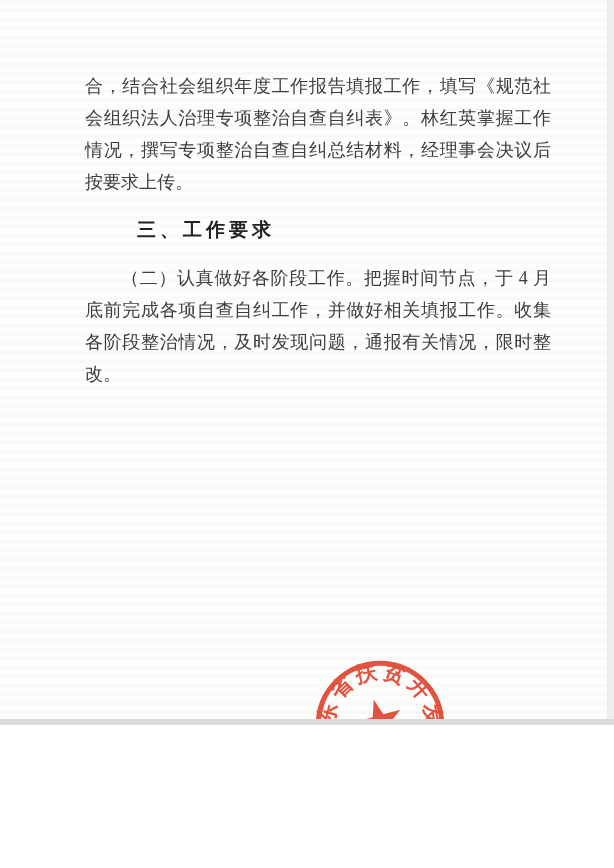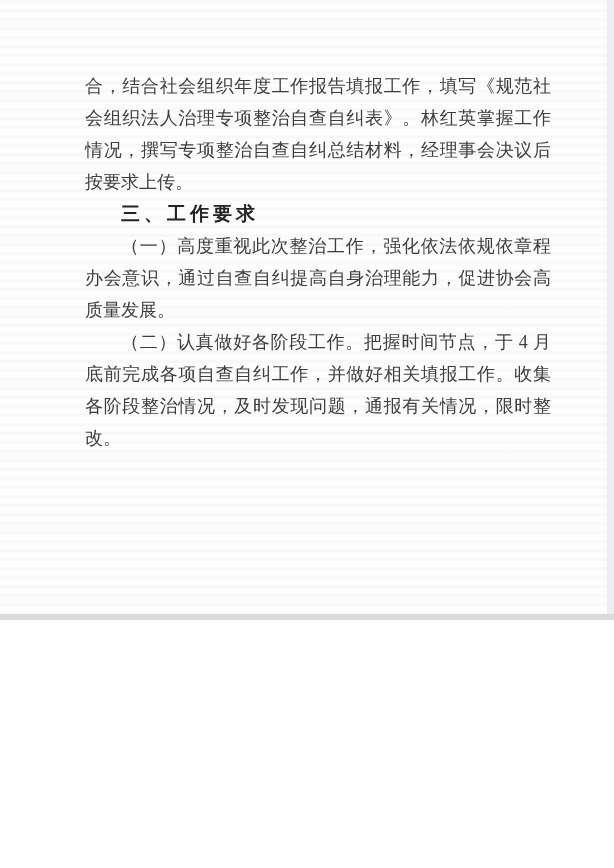--- a/index.html
+++ b/index.html
@@ -1,19 +1,19 @@
 <!DOCTYPE html>
 <html><head>
 <meta charset="utf-8">
 <style>
   html, body { margin: 0; padding: 0; background: #ffffff; }
   .page {
     position: relative;
     width: 614px;
-    height: 620px;
+    height: 725px;
     background:
       repeating-linear-gradient(180deg,
         rgba(240,241,242,0.35) 0px, rgba(240,241,242,0.35) 3px,
         rgba(255,255,255,0) 3px, rgba(255,255,255,0) 9px),
       #fdfdfc;
     overflow: hidden;
     font-family: "Liberation Serif", "DejaVu Serif", serif;
   }
   .edge-right {
     position: absolute; top: 0; right: 0; width: 7px; height: 100%;
@@ -27,21 +27,21 @@
     position: absolute;
     left: 85px; top: 70px; width: 466px;
     font-size: 18px;
     line-height: 32px;
     color: #3d3d3d;
     text-align: justify;
   }
   .para { margin: 0; text-indent: 2em; }
   .para.first { text-indent: 0; }
   .heading {
-    margin: 0;
+    margin: 16px;
     font-size: 19px;
     font-weight: bold;
     letter-spacing: 4px;
     text-indent: 1.9em;
     color: #232323;
     line-height: 32px;
   }
   .sig-org {
     position: absolute; left: 302px; top: 721px;
     font-size: 17px; letter-spacing: 0.5px; color: #3d3d3d;
@@ -66,21 +66,20 @@
   }
 </style>
 </head>
 <body>
 
 <div class="page">
 
   <div class="content">
     <p class="para first">合，结合社会组织年度工作报告填报工作，填写《规范社会组织法人治理专项整治自查自纠表》。林红英掌握工作情况，撰写专项整治自查自纠总结材料，经理事会决议后按要求上传。</p>
     <p class="heading">三、工作要求</p>
-    <p class="para">（一）高度重视此次整治工作，强化依法依规依章程办会意识，通过自查自纠提高自身治理能力，促进协会高质量发展。</p>
     <p class="para">（二）认真做好各阶段工作。把握时间节点，于 4 月底前完成各项自查自纠工作，并做好相关填报工作。收集各阶段整治情况，及时发现问题，通报有关情况，限时整改。</p>
   </div>
 
   <div class="sig-org">广东省扶贫开发协会</div>
   <div class="sig-date">2021 年 4 月 2 日</div>
 
   <svg class="seal" viewBox="0 0 160 160" xmlns="http://www.w3.org/2000/svg">
     <defs>
       <path id="sealArc" d="M 44.8 109.6 A 46 46 0 1 1 115.2 109.6" fill="none"></path>
     </defs>

